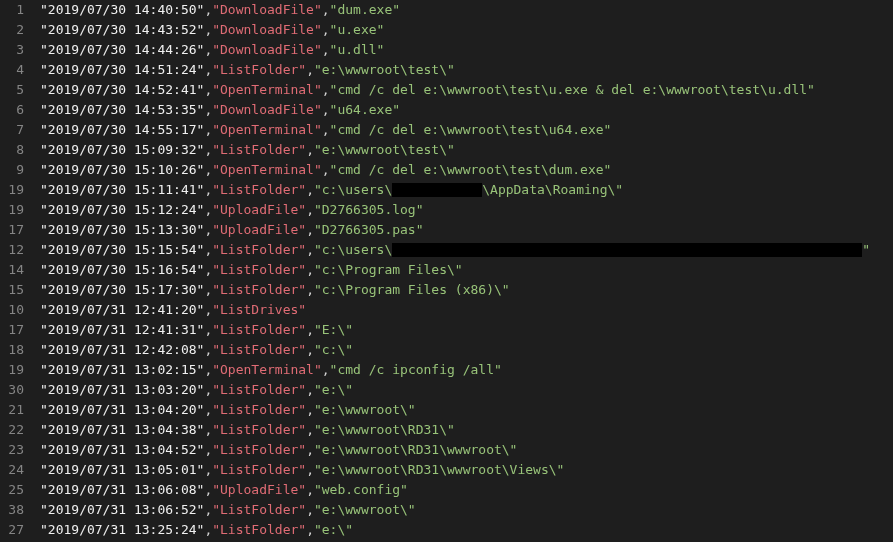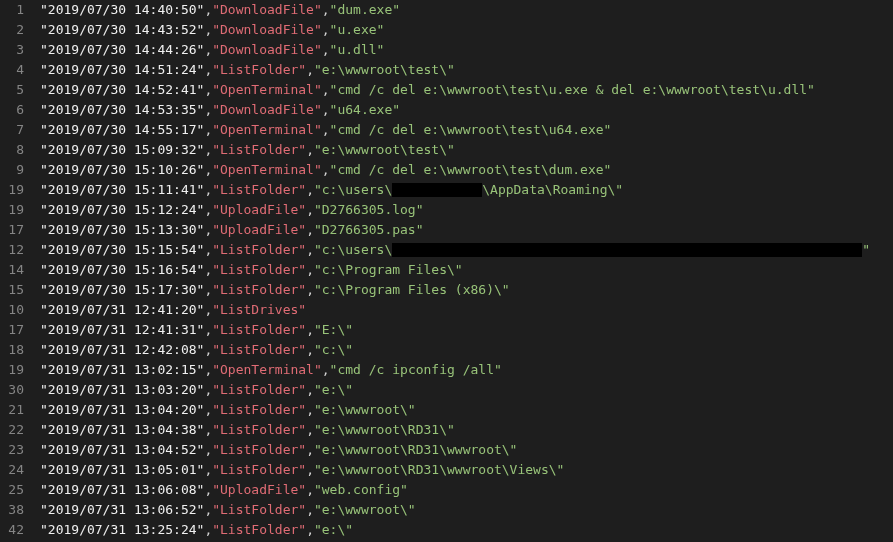--- a/index.html
+++ b/index.html
@@ -75,16 +75,16 @@
       <div class="ln">17</div>
       <div class="ln">18</div>
       <div class="ln">19</div>
       <div class="ln">30</div>
       <div class="ln">21</div>
       <div class="ln">22</div>
       <div class="ln">23</div>
       <div class="ln">24</div>
       <div class="ln">25</div>
       <div class="ln">38</div>
-      <div class="ln">42</div>
+      <div class="ln">27</div>
     </div>
   <div class="code" id="code"><div class="line"><span class="ts">"2019/07/30 14:40:50"</span><span class="comma">,</span><span class="cmd">"DownloadFile"</span><span class="comma">,</span><span class="arg">"dum.exe"</span></div><div class="line"><span class="ts">"2019/07/30 14:43:52"</span><span class="comma">,</span><span class="cmd">"DownloadFile"</span><span class="comma">,</span><span class="arg">"u.exe"</span></div><div class="line"><span class="ts">"2019/07/30 14:44:26"</span><span class="comma">,</span><span class="cmd">"DownloadFile"</span><span class="comma">,</span><span class="arg">"u.dll"</span></div><div class="line"><span class="ts">"2019/07/30 14:51:24"</span><span class="comma">,</span><span class="cmd">"ListFolder"</span><span class="comma">,</span><span class="arg">"e:\wwwroot\test\"</span></div><div class="line"><span class="ts">"2019/07/30 14:52:41"</span><span class="comma">,</span><span class="cmd">"OpenTerminal"</span><span class="comma">,</span><span class="arg">"cmd /c del e:\wwwroot\test\u.exe &amp; del e:\wwwroot\test\u.dll"</span></div><div class="line"><span class="ts">"2019/07/30 14:53:35"</span><span class="comma">,</span><span class="cmd">"DownloadFile"</span><span class="comma">,</span><span class="arg">"u64.exe"</span></div><div class="line"><span class="ts">"2019/07/30 14:55:17"</span><span class="comma">,</span><span class="cmd">"OpenTerminal"</span><span class="comma">,</span><span class="arg">"cmd /c del e:\wwwroot\test\u64.exe"</span></div><div class="line"><span class="ts">"2019/07/30 15:09:32"</span><span class="comma">,</span><span class="cmd">"ListFolder"</span><span class="comma">,</span><span class="arg">"e:\wwwroot\test\"</span></div><div class="line"><span class="ts">"2019/07/30 15:10:26"</span><span class="comma">,</span><span class="cmd">"OpenTerminal"</span><span class="comma">,</span><span class="arg">"cmd /c del e:\wwwroot\test\dum.exe"</span></div><div class="line"><span class="ts">"2019/07/30 15:11:41"</span><span class="comma">,</span><span class="cmd">"ListFolder"</span><span class="comma">,</span><span class="arg">"c:\users\</span><span class="redact" style="width: 90px;"></span><span class="arg">\AppData\Roaming\"</span></div><div class="line"><span class="ts">"2019/07/30 15:12:24"</span><span class="comma">,</span><span class="cmd">"UploadFile"</span><span class="comma">,</span><span class="arg">"D2766305.log"</span></div><div class="line"><span class="ts">"2019/07/30 15:13:30"</span><span class="comma">,</span><span class="cmd">"UploadFile"</span><span class="comma">,</span><span class="arg">"D2766305.pas"</span></div><div class="line"><span class="ts">"2019/07/30 15:15:54"</span><span class="comma">,</span><span class="cmd">"ListFolder"</span><span class="comma">,</span><span class="arg">"c:\users\</span><span class="redact" style="width: 470px;"></span><span class="arg">"</span></div><div class="line"><span class="ts">"2019/07/30 15:16:54"</span><span class="comma">,</span><span class="cmd">"ListFolder"</span><span class="comma">,</span><span class="arg">"c:\Program Files\"</span></div><div class="line"><span class="ts">"2019/07/30 15:17:30"</span><span class="comma">,</span><span class="cmd">"ListFolder"</span><span class="comma">,</span><span class="arg">"c:\Program Files (x86)\"</span></div><div class="line"><span class="ts">"2019/07/31 12:41:20"</span><span class="comma">,</span><span class="cmd">"ListDrives"</span></div><div class="line"><span class="ts">"2019/07/31 12:41:31"</span><span class="comma">,</span><span class="cmd">"ListFolder"</span><span class="comma">,</span><span class="arg">"E:\"</span></div><div class="line"><span class="ts">"2019/07/31 12:42:08"</span><span class="comma">,</span><span class="cmd">"ListFolder"</span><span class="comma">,</span><span class="arg">"c:\"</span></div><div class="line"><span class="ts">"2019/07/31 13:02:15"</span><span class="comma">,</span><span class="cmd">"OpenTerminal"</span><span class="comma">,</span><span class="arg">"cmd /c ipconfig /all"</span></div><div class="line"><span class="ts">"2019/07/31 13:03:20"</span><span class="comma">,</span><span class="cmd">"ListFolder"</span><span class="comma">,</span><span class="arg">"e:\"</span></div><div class="line"><span class="ts">"2019/07/31 13:04:20"</span><span class="comma">,</span><span class="cmd">"ListFolder"</span><span class="comma">,</span><span class="arg">"e:\wwwroot\"</span></div><div class="line"><span class="ts">"2019/07/31 13:04:38"</span><span class="comma">,</span><span class="cmd">"ListFolder"</span><span class="comma">,</span><span class="arg">"e:\wwwroot\RD31\"</span></div><div class="line"><span class="ts">"2019/07/31 13:04:52"</span><span class="comma">,</span><span class="cmd">"ListFolder"</span><span class="comma">,</span><span class="arg">"e:\wwwroot\RD31\wwwroot\"</span></div><div class="line"><span class="ts">"2019/07/31 13:05:01"</span><span class="comma">,</span><span class="cmd">"ListFolder"</span><span class="comma">,</span><span class="arg">"e:\wwwroot\RD31\wwwroot\Views\"</span></div><div class="line"><span class="ts">"2019/07/31 13:06:08"</span><span class="comma">,</span><span class="cmd">"UploadFile"</span><span class="comma">,</span><span class="arg">"web.config"</span></div><div class="line"><span class="ts">"2019/07/31 13:06:52"</span><span class="comma">,</span><span class="cmd">"ListFolder"</span><span class="comma">,</span><span class="arg">"e:\wwwroot\"</span></div><div class="line"><span class="ts">"2019/07/31 13:25:24"</span><span class="comma">,</span><span class="cmd">"ListFolder"</span><span class="comma">,</span><span class="arg">"e:\"</span></div></div>
 </div>
 
 </body></html>

